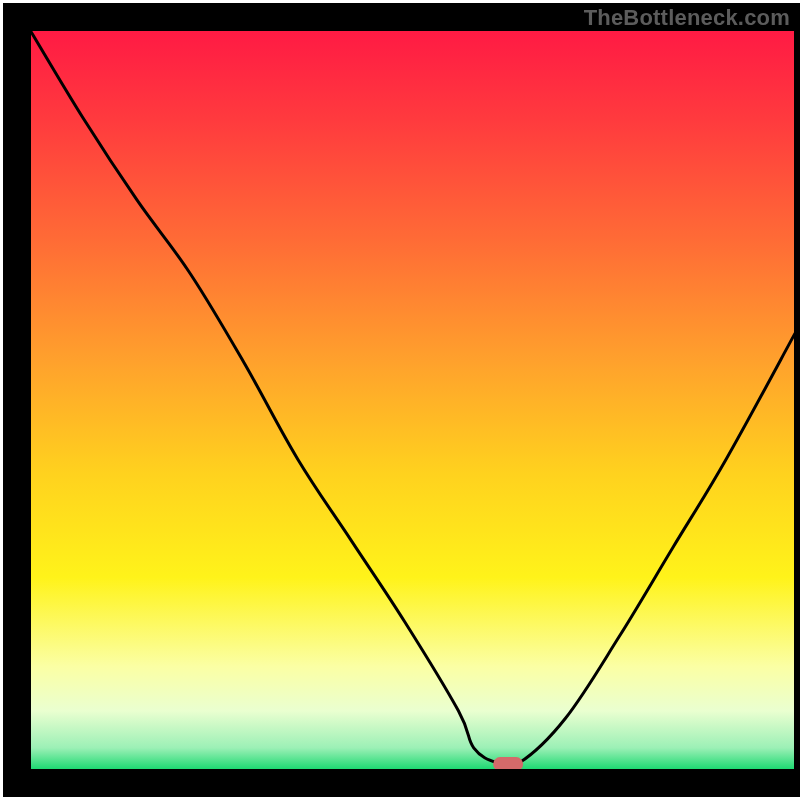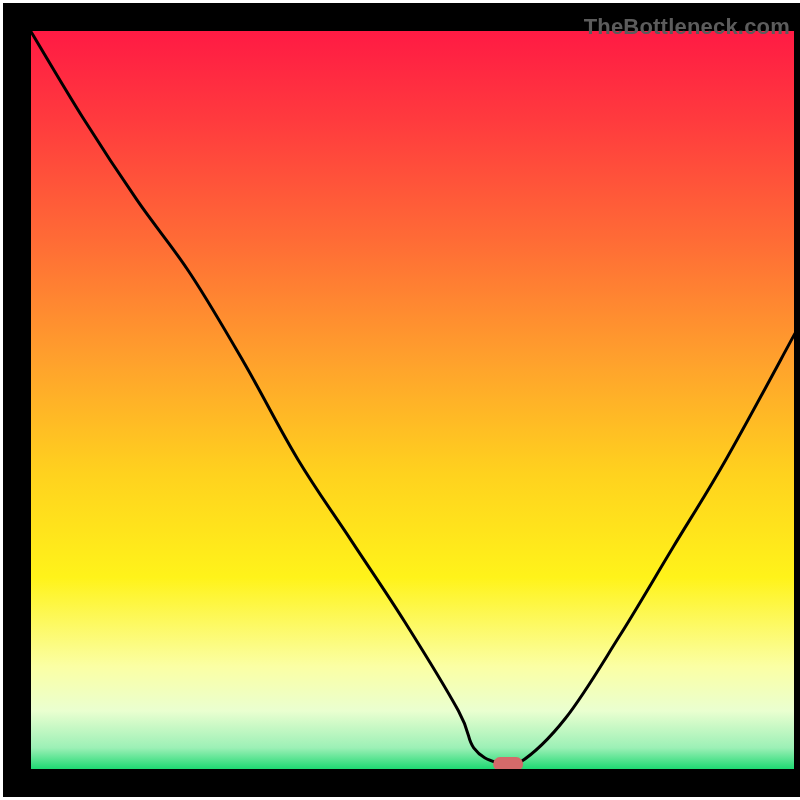--- a/index.html
+++ b/index.html
@@ -10,21 +10,21 @@
     background: #ffffff;
     font-family: Arial, Helvetica, sans-serif;
   }
   .container {
     position: relative;
     width: 800px;
     height: 800px;
   }
   .watermark {
     position: absolute;
-    top: 14px;
+    top: 5px;
     right: 10px;
     font-size: 22px;
     font-weight: 600;
     color: #5c5c5c;
     letter-spacing: 0.2px;
     z-index: 3;
   }
   svg {
     display: block;
   }

